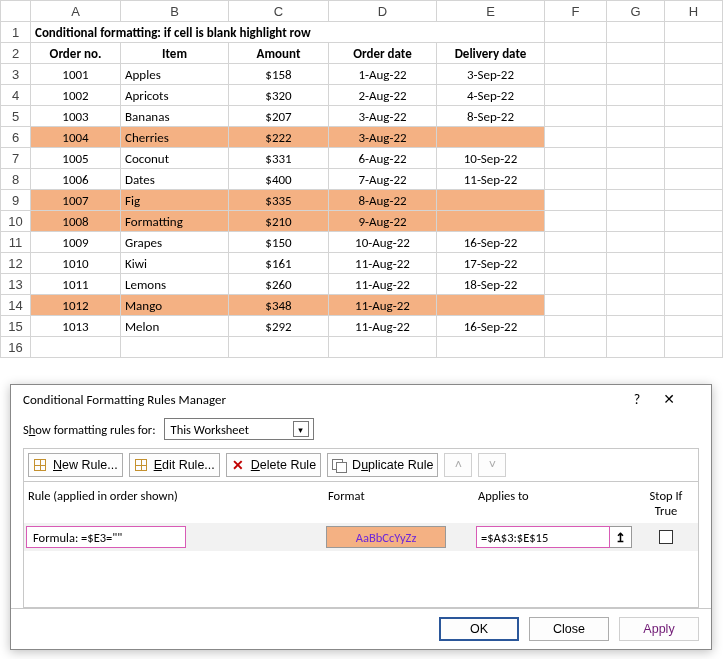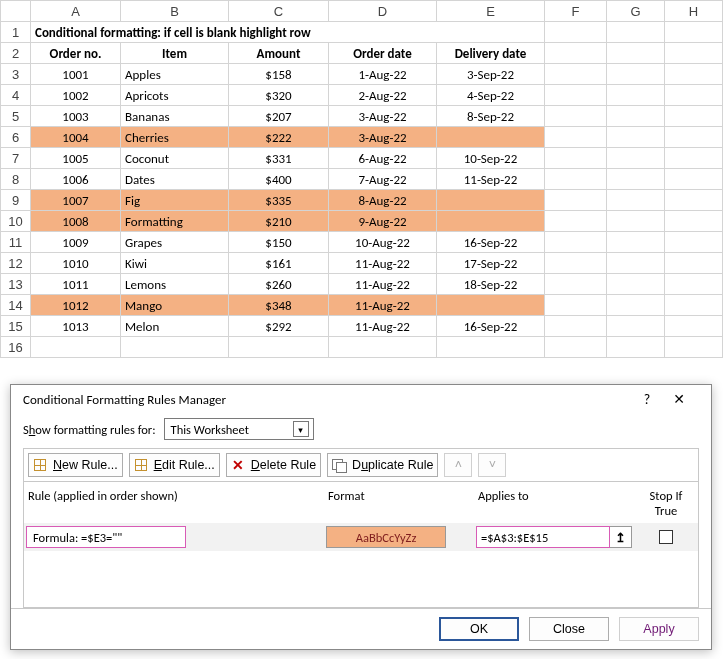--- a/index.html
+++ b/index.html
@@ -54,21 +54,21 @@
     position: absolute;
     left: 10px; top: 384px;
     width: 702px; height: 266px;
     background: #fff;
     border: 1px solid #888;
     box-shadow: 0 2px 10px rgba(0,0,0,.25);
     display: flex; flex-direction: column;
   }
   .dlg-title {
     display: flex; align-items: center;
-    padding: 6px 16px 4px 12px;
+    padding: 6px 26px 4px 12px;
     font-size: 13px;
   }
   .dlg-title .t { flex: 1; }
   .dlg-title .hbtn { width: 32px; text-align: center; font-size: 14px; }
   .dlg-body { padding: 6px 12px 0 12px; flex: 1; display: flex; flex-direction: column; }
   .row1 { display: flex; align-items: center; gap: 8px; margin-bottom: 8px; }
   .row1 label { font-size: 12.5px; }
   .combo {
     border: 1px solid #7a7a7a; height: 22px; width: 150px;
     display: flex; align-items: center; padding: 0 4px 0 6px;
@@ -102,21 +102,21 @@
   }
   .rule-row .cell1 { width: 300px; padding: 2px; }
   .rule-row .cell2 { width: 150px; padding: 2px; }
   .rule-row .cell3 { width: 160px; padding: 2px; display:flex; gap:0; }
   .rule-row .cell4 { flex:1; display:flex; justify-content:center; }
   .formula-box {
     border: 1.5px solid #d85bb6; background:#fff; height:22px;
     padding: 0 6px; display:flex; align-items:center; width: 160px;
   }
   .fmt-preview {
-    background:#f4b183; color:#7f1d1d; height:22px; width:120px;
+    background:#f4b183; color:#6d28d9; height:22px; width:120px;
     display:flex; align-items:center; justify-content:center;
     border:1px solid #999;
   }
   .applies-box {
     border:1.5px solid #d85bb6; background:#fff; height:22px; flex:1;
     padding:0 4px; display:flex; align-items:center;
   }
   .range-btn {
     width:22px; height:22px; border:1px solid #999; border-left:none;
     display:flex; align-items:center; justify-content:center; background:#fff;

